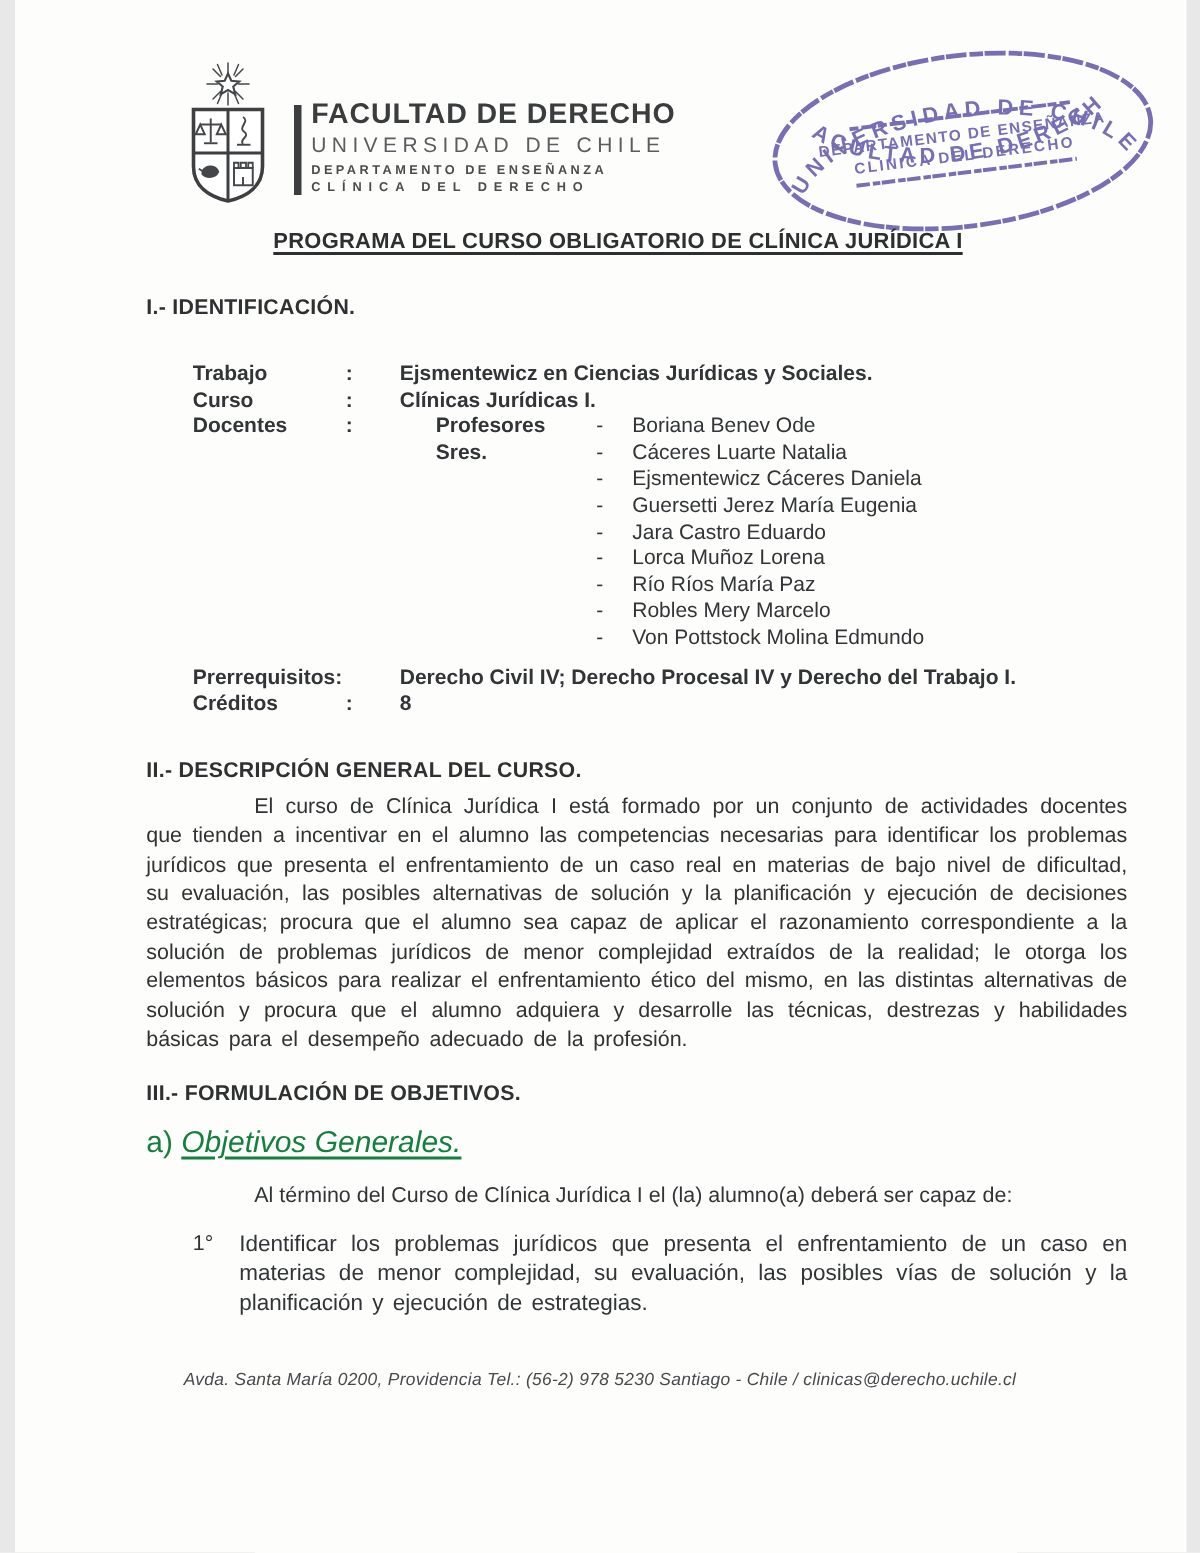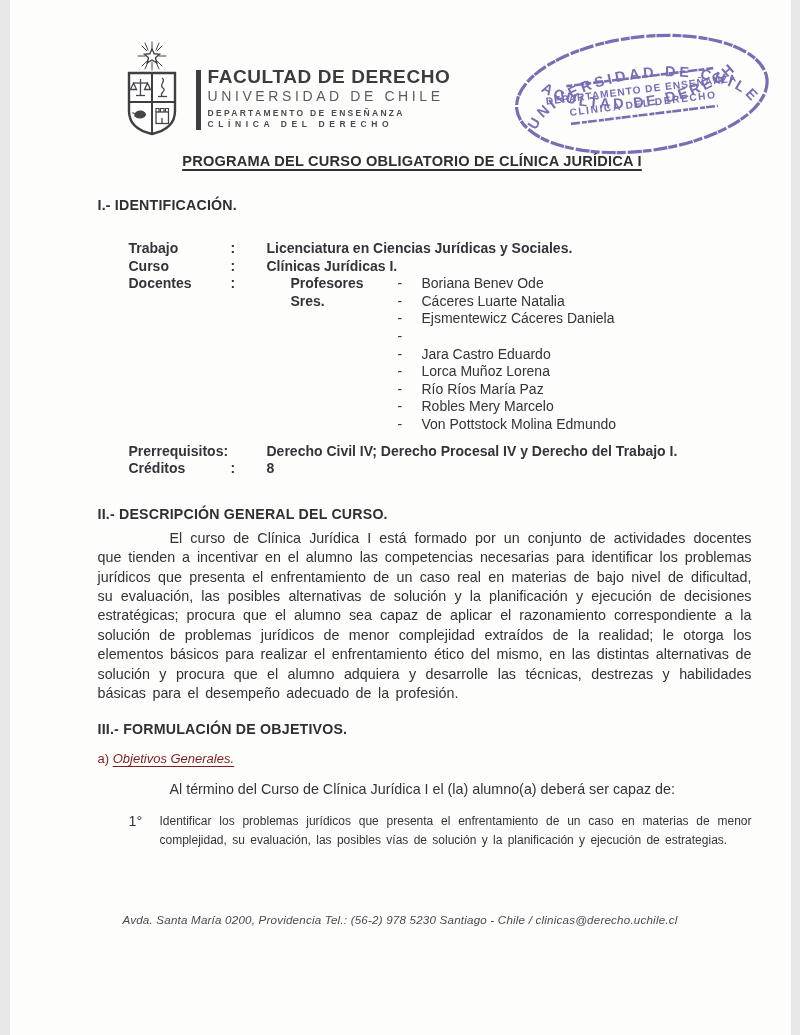--- a/index.html
+++ b/index.html
@@ -55,26 +55,26 @@
 
   .sec2-heading { margin-top:28px; }
   .main-par {
     margin-top:7px;
     text-align:justify;
     text-indent:72px;
     font-size:14.3px; line-height:19.4px;
     word-spacing:2.5px; color:#303234;
   }
   .sec3-heading { margin-top:18px; }
-  .sub-heading { margin-top:14px; font-size:13px; color:#7f1d1d; }
+  .sub-heading { margin-top:14px; font-size:20px; color:#15803d; }
   .sub-heading .ital { font-style:italic; text-decoration:underline; text-underline-offset:2.5px; }
   .obj-intro { margin-top:14px; text-indent:72px; font-size:14.3px; line-height:19.4px; }
   .obj-item { margin-top:12px; display:flex; }
   .obj-num { width:31px; flex:0 0 31px; padding-left:31px; box-sizing:content-box; font-size:14.3px; line-height:19.4px; }
-  .obj-text { flex:1; text-align:justify; font-size:12px; line-height:19.4px; word-spacing:2px; }
+  .obj-text { flex:1; text-align:justify; font-size:15px; line-height:19.4px; word-spacing:2px; }
 
   
   .footer {
     position:absolute; top:913px; left:0; right:0;
     text-align:center; font-style:italic; font-size:11.6px;
     color:#47494c; letter-spacing:.2px;
   }
 </style>
 </head>
 <body>
@@ -150,21 +150,21 @@
   <div class="doc-title">PROGRAMA DEL CURSO OBLIGATORIO DE CLÍNICA JURÍDICA I</div>
 
   <div class="content">
 
     <div class="sec-heading">I.- IDENTIFICACIÓN.</div>
 
     <div class="ident-table">
       <div class="ident-row">
         <span>Trabajo</span>
         <span>:</span>
-        <span>Licenciatura en Ciencias Jurídicas y Sociales.</span>
+        <span>Ejsmentewicz en Ciencias Jurídicas y Sociales.</span>
       </div>
       <div class="ident-row">
         <span>Curso</span>
         <span>:</span>
         <span>Clínicas Jurídicas I.</span>
       </div>
       <div class="ident-row">
         <span>Docentes</span>
         <span>:</span>
         <span class="docentes-value">
@@ -177,20 +177,21 @@
             <li class="prof-item">
                 <span class="prof-dash">-</span>
                 <span>Cáceres Luarte Natalia</span>
               </li>
             <li class="prof-item">
                 <span class="prof-dash">-</span>
                 <span>Ejsmentewicz Cáceres Daniela</span>
               </li>
             <li class="prof-item">
                 <span class="prof-dash">-</span>
+                <span>Guersetti Jerez María Eugenia</span>
               </li>
             <li class="prof-item">
                 <span class="prof-dash">-</span>
                 <span>Jara Castro Eduardo</span>
               </li>
             <li class="prof-item">
                 <span class="prof-dash">-</span>
                 <span>Lorca Muñoz Lorena</span>
               </li>
             <li class="prof-item">

